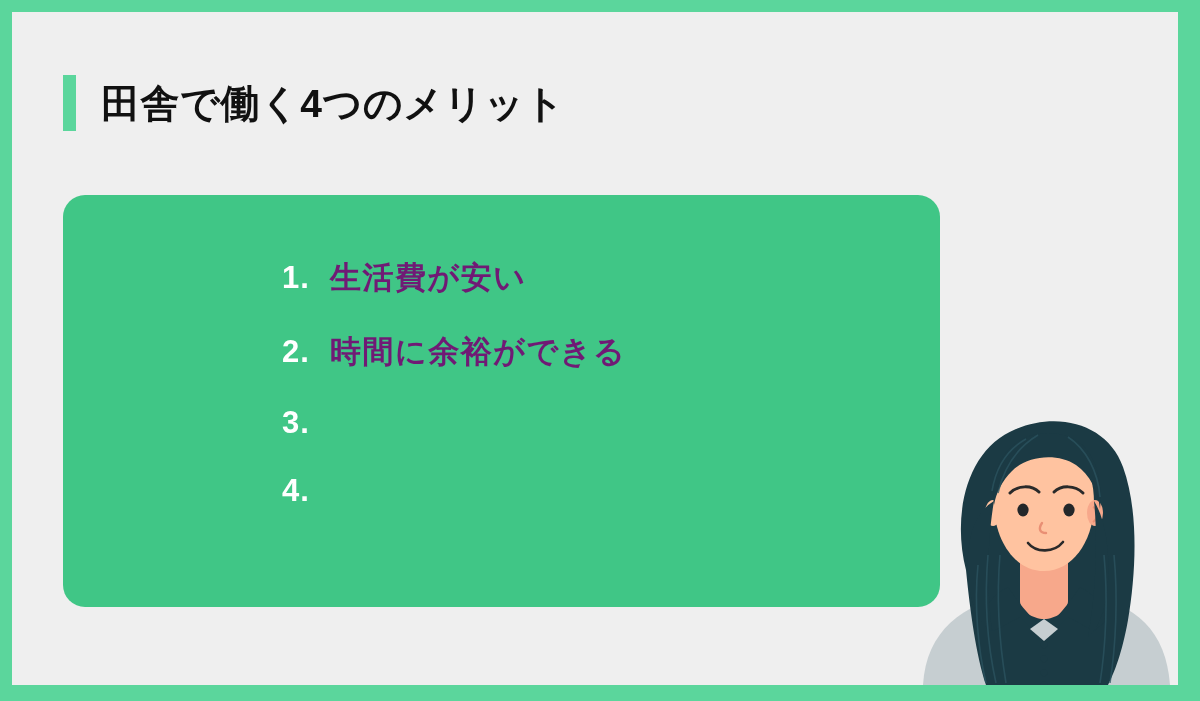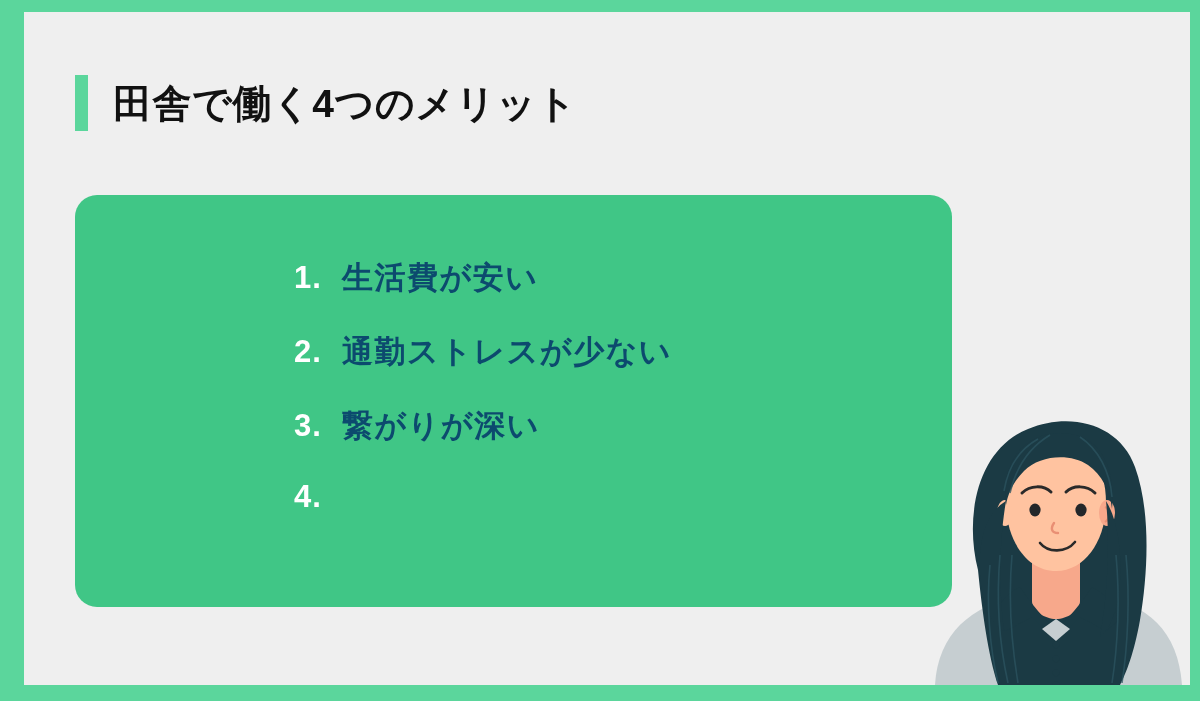--- a/index.html
+++ b/index.html
@@ -23,21 +23,20 @@
     box-sizing: border-box;
   }
   .slide-inner {
     position: absolute;
     left: 12px;
     top: 12px;
     width: 1166px;
     height: 673px;
     background: #EFEFEF;          
     overflow: hidden;
-    margin-left: 12px;
   }
 
   
   .heading {
     position: absolute;
     left: 51px;
     top: 63px;
     display: flex;
     align-items: center;
   }
@@ -86,21 +85,21 @@
     font-size: 31px;
     font-weight: 700;
     color: #ffffff;
     width: 48px;
     flex: 0 0 auto;
     letter-spacing: 1px;
   }
   .item-label {
     font-size: 31px;
     font-weight: 700;
-    color: #0c4a6e;
+    color: #701a75;
     letter-spacing: 1.5px;
   }
 
   
   .illustration {
     position: absolute;
     right: 0;
     bottom: 0;
     width: 270px;
     height: 280px;
@@ -119,25 +118,24 @@
     </div>
 
     <div class="card">
       <ul class="card-list">
         <li>
           <span class="item-num">1.</span>
           <span class="item-label">生活費が安い</span>
         </li>
         <li>
           <span class="item-num">2.</span>
-          <span class="item-label">通勤ストレスが少ない</span>
+          <span class="item-label">時間に余裕ができる</span>
         </li>
         <li>
           <span class="item-num">3.</span>
-          <span class="item-label">繋がりが深い</span>
         </li>
         <li>
           <span class="item-num">4.</span>
         </li>
       </ul>
     </div>
 
     <div class="illustration">
       <svg viewBox="0 0 270 280" width="270" height="280" xmlns="http://www.w3.org/2000/svg">
         <defs>

